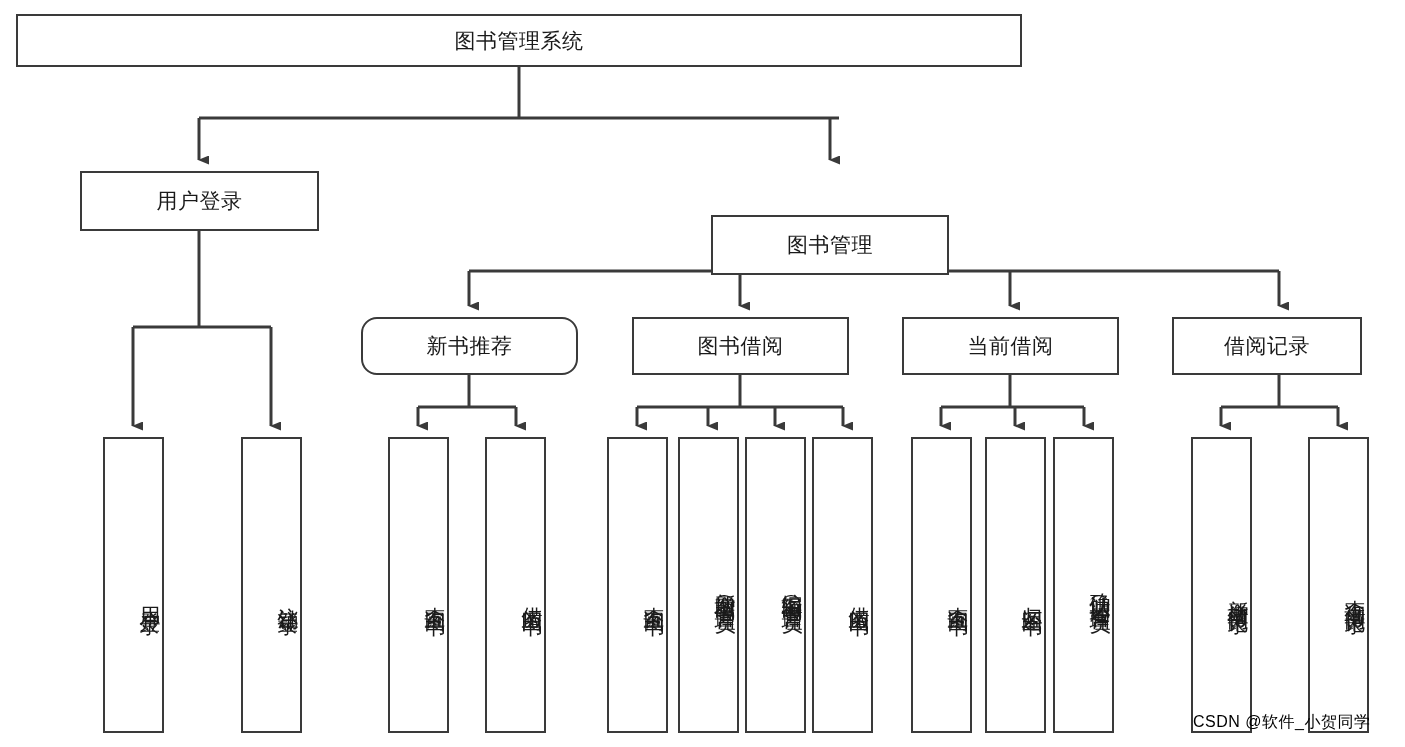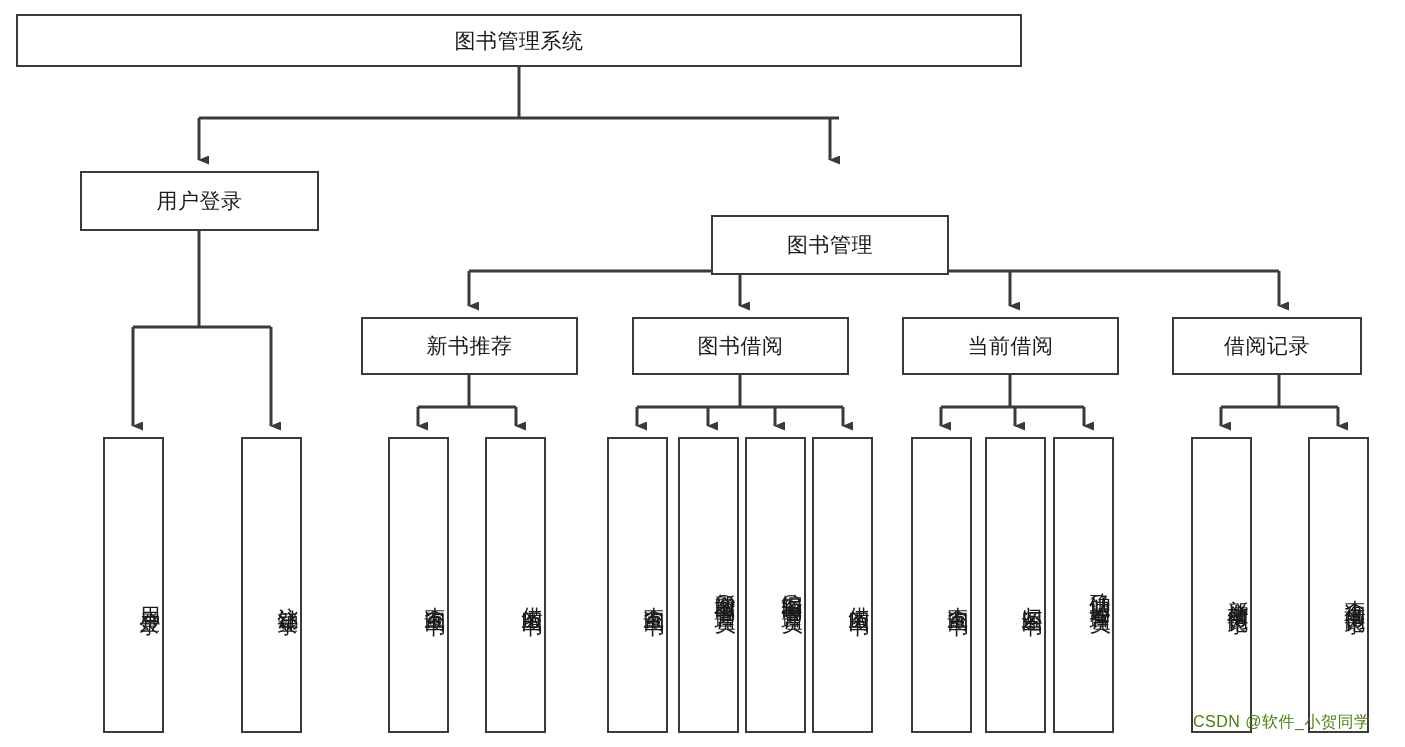--- a/index.html
+++ b/index.html
@@ -50,21 +50,21 @@
     line-height: 1.1;
     padding-top: 22px;
     align-items: flex-start;
     justify-content: center;
   }
   .watermark {
     position: absolute;
     left: 1193px;
     top: 712px;
     font-size: 16px;
-    color: #4d7c0f;
+    color: #000000;
     white-space: nowrap;
     letter-spacing: 0.5px;
     pointer-events: none;
   }
 </style>
 </head>
 <body>
 
 <div id="diagram-root">
 
@@ -122,21 +122,21 @@
     <span>图书管理系统</span>
   </div>
 
   <div class="node horiz" style="left:80px; top:171px; width:239px; height:60px;">
     <span>用户登录</span>
   </div>
   <div class="node horiz" style="left:711px; top:171px; width:238px; height:60px;margin-top:44px;">
     <span>图书管理</span>
   </div>
 
-  <div class="node horiz" style="left:361px; top:317px; width:217px; height:58px;">
+  <div class="node horiz" style="left:361px; top:317px; width:217px; height:58px;border-radius:16px;">
     <span>新书推荐</span>
   </div>
   <div class="node horiz" style="left:902px; top:317px; width:217px; height:58px;">
     <span>当前借阅</span>
   </div>
   <div class="node horiz" style="left:632px; top:317px; width:217px; height:58px;">
     <span>图书借阅</span>
   </div>
   <div class="node horiz" style="left:1172px; top:317px; width:190px; height:58px;">
     <span>借阅记录</span>

